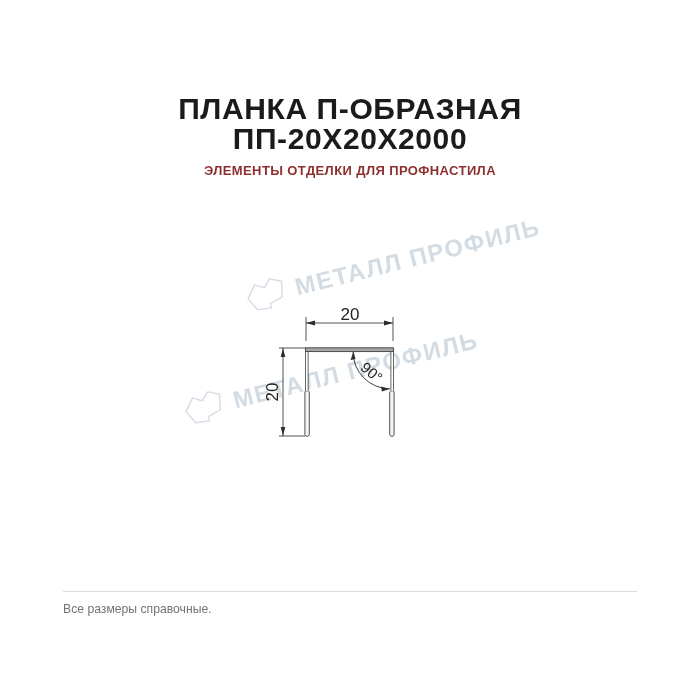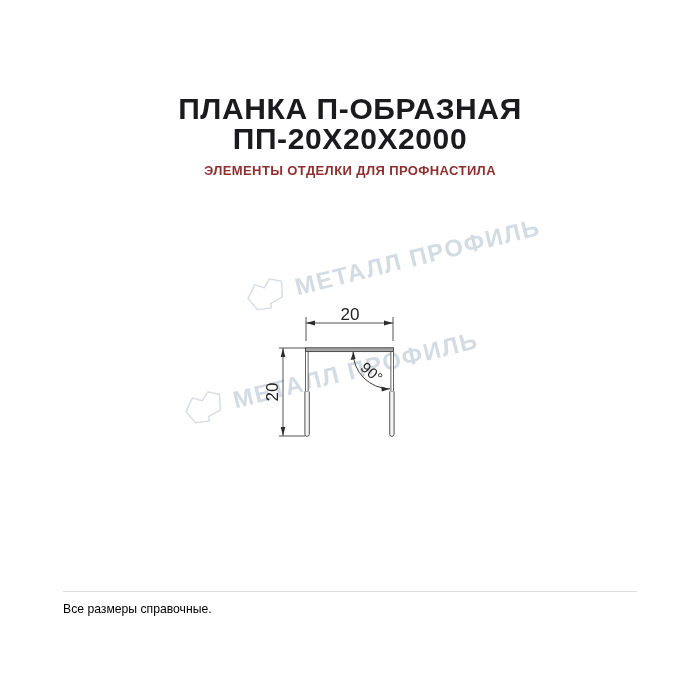--- a/index.html
+++ b/index.html
@@ -27,21 +27,21 @@
   .wm-top{left:246px;top:283px;}
   .wm-bottom{left:184px;top:396px;}
   .wm-logo{flex:0 0 auto;}
   
   .drawing{position:absolute;left:230px;top:290px;}
   .drawing text{font-family:"Liberation Sans",sans-serif;fill:#222;}
   
   .divider{position:absolute;left:63px;top:591px;width:574px;height:1px;background:#dcdcdc;}
   .footer{
     position:absolute;left:63px;top:601px;width:560px;
-    font-size:12.2px;line-height:17px;color:#000000;
+    font-size:12.2px;line-height:17px;color:#737373;
   }
 </style>
 </head>
 <body>
 
 <div class="page">
 
   <h1 class="title">
     <span style="display:block">ПЛАНКА П-ОБРАЗНАЯ</span>
     <span style="display:block">ПП-20Х20Х2000</span>

